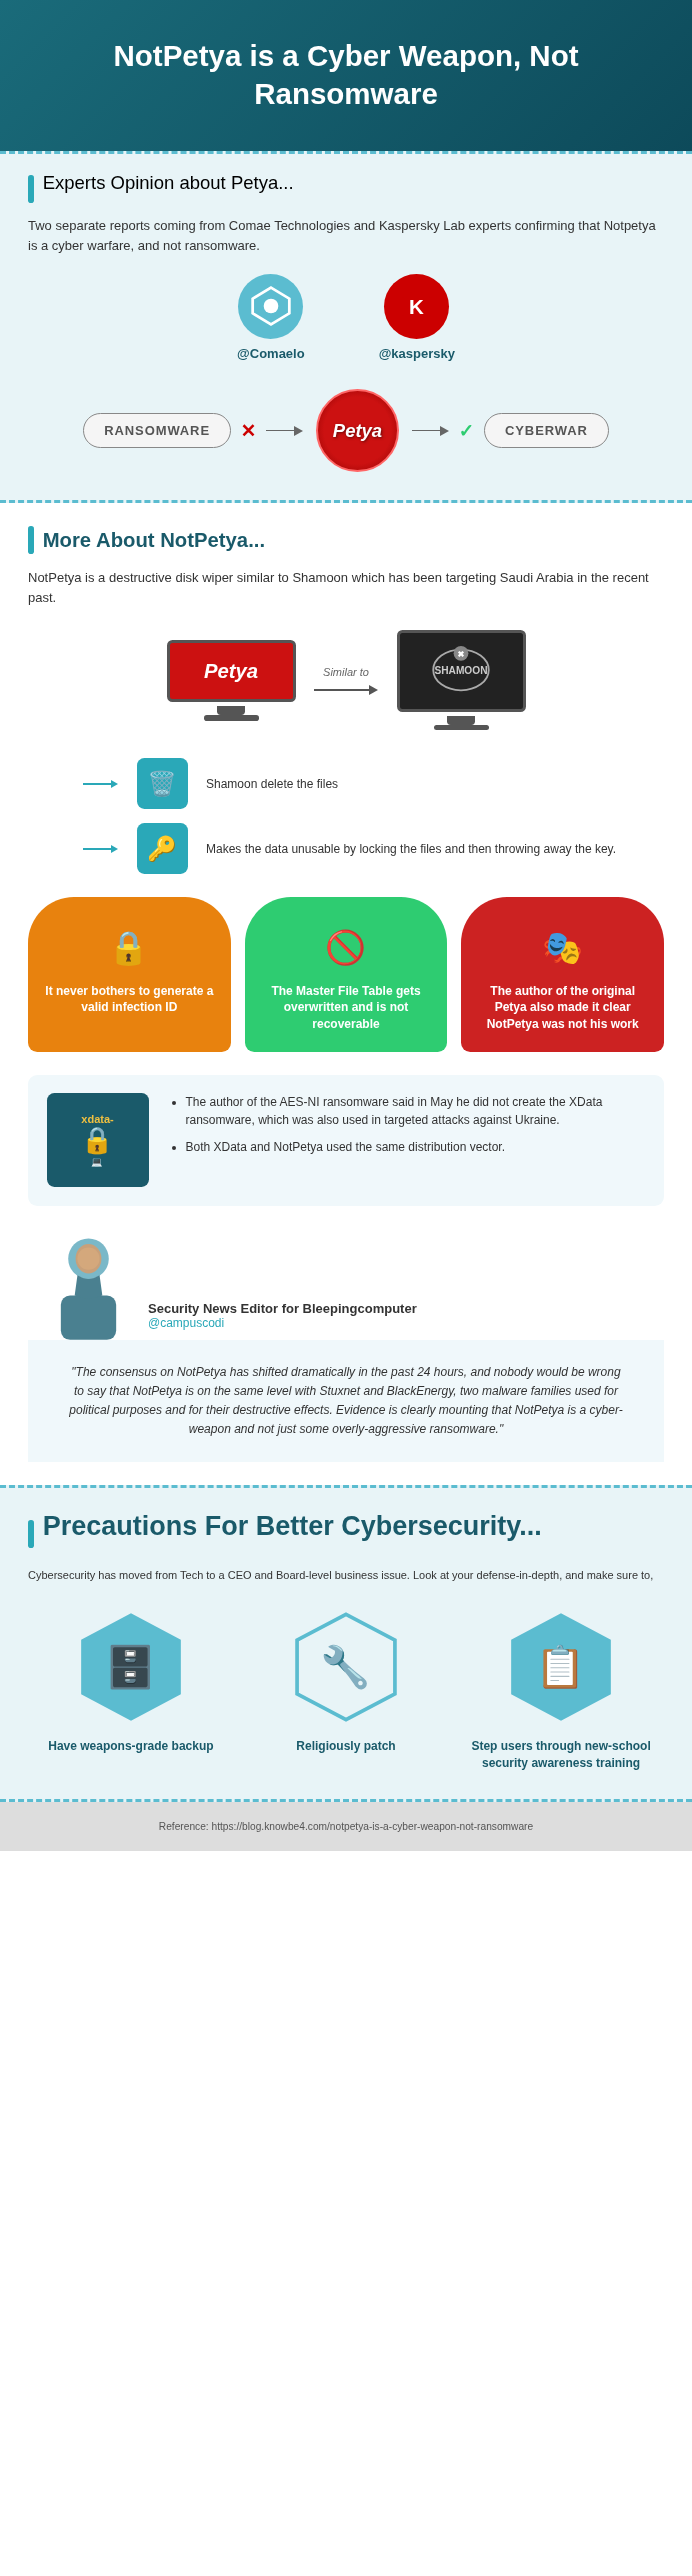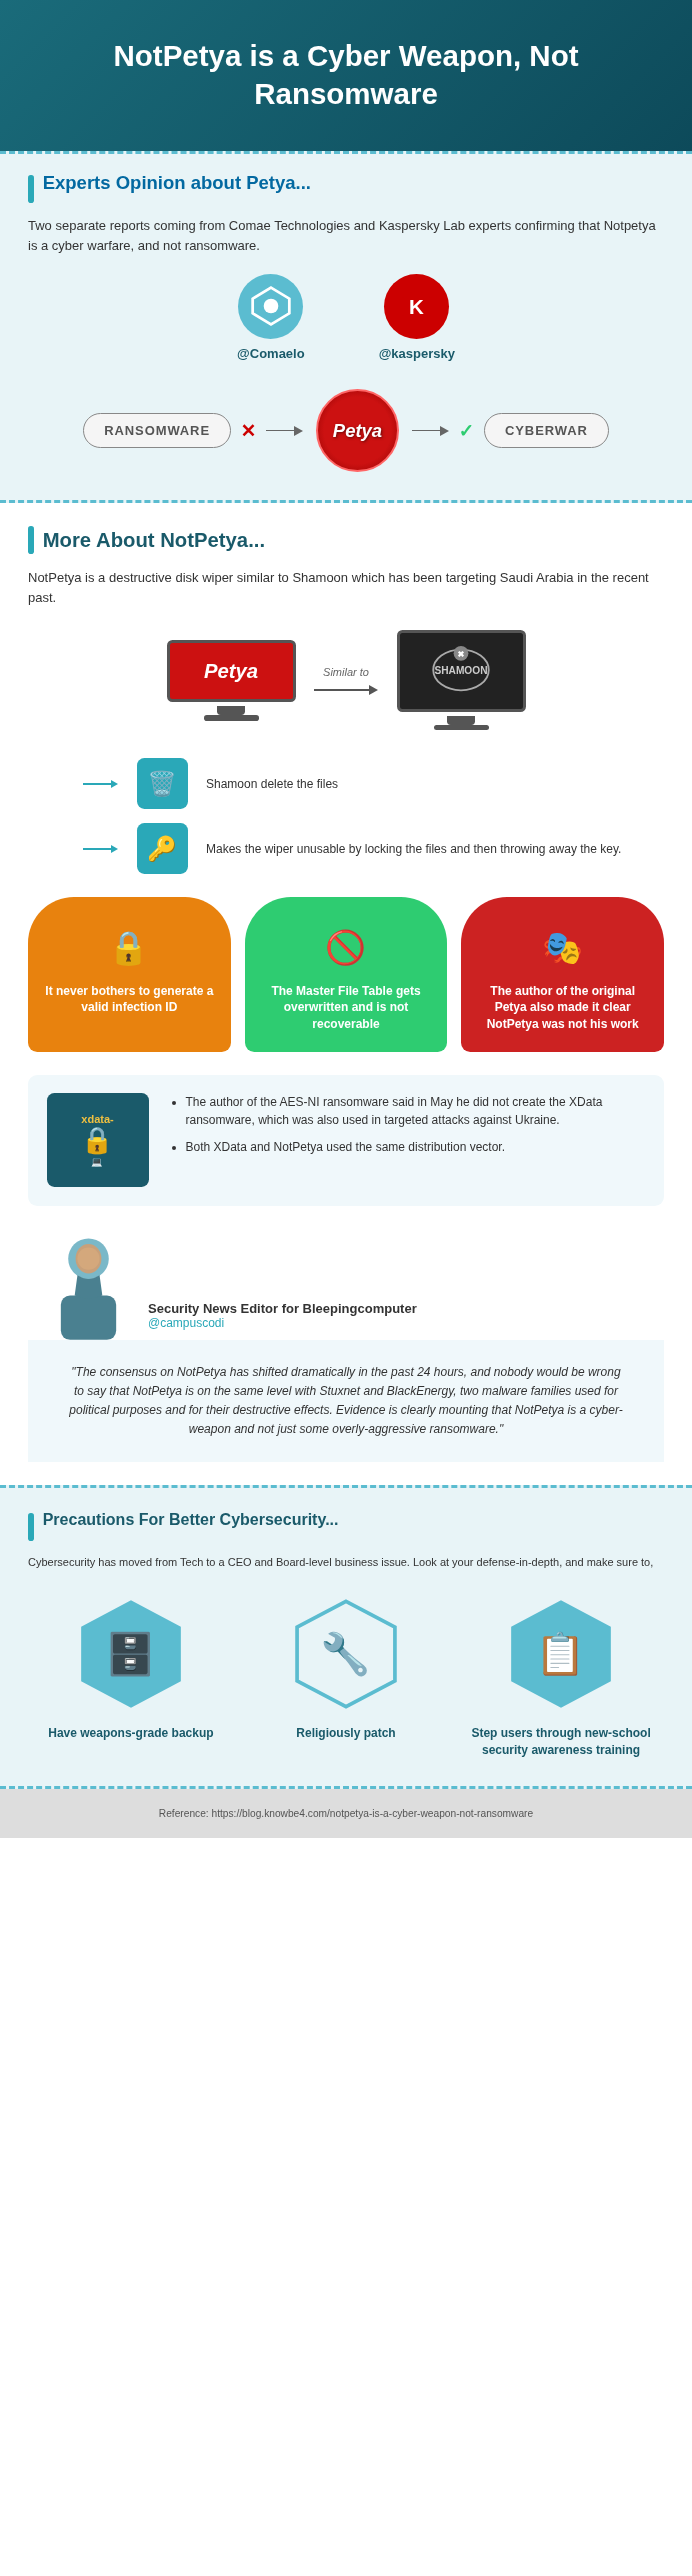--- a/index.html
+++ b/index.html
@@ -25,22 +25,22 @@
 
     
     .section-experts {
       background: #e8f4f7;
       padding: 18.5px 28px 28px;
       border-top: 3.7px dashed #5bbcd0;
       border-bottom: 3.7px dashed #5bbcd0;
     }
     .section-experts h2 {
       font-size: 18.5px;
-      font-weight: 700;
-      color: #0369a1;
+      font-weight: 400;
+      color: #000000;
       margin-bottom: 11px;
     }
     .section-experts p {
       font-size: 13px;
       color: #333;
       margin-bottom: 18.5px;
       line-height: 1.5;
     }
 
     
@@ -336,21 +336,21 @@
     }
 
     
     .section-precautions {
       background: #e8f4f7;
       padding: 23px 28px 28px;
       border-top: 3.7px dashed #5bbcd0;
       border-bottom: 3.7px dashed #5bbcd0;
     }
     .section-precautions h2 {
-      font-size: 16px;
+      font-size: 27px;
       font-weight: 700;
       color: #1a5a6a;
       margin-bottom: 14px;
     }
     .section-precautions > p {
       font-size: 11px;
       color: #333;
       line-height: 1.5;
       margin-bottom: 23px;
     }
@@ -510,21 +510,21 @@
       <div class="feature-icon-box">🗑️</div>
       <span class="feature-text">Shamoon delete the files</span>
     </div>
 
     <div class="feature-item">
       <div style="display:flex;align-items:center;color:#2aa8b8;">
         <div style="width:28px;height:1.8px;background:#2aa8b8;"></div>
         <div style="width:0;height:0;border-top:4.6px solid transparent;border-bottom:4.6px solid transparent;border-left:7.4px solid #2aa8b8;"></div>
       </div>
       <div class="feature-icon-box">🔑</div>
-      <span class="feature-text">Makes the wiper unusable by locking the files and then throwing away the key.</span>
+      <span class="feature-text">Makes the data unusable by locking the files and then throwing away the key.</span>
     </div>
   </div>
 
 
   <div class="indicators-row">
     <div class="indicator-card orange">
       <span class="indicator-icon">🔒</span>
       <span>It never bothers to generate a valid infection ID</span>
     </div>
     <div class="indicator-card green">

